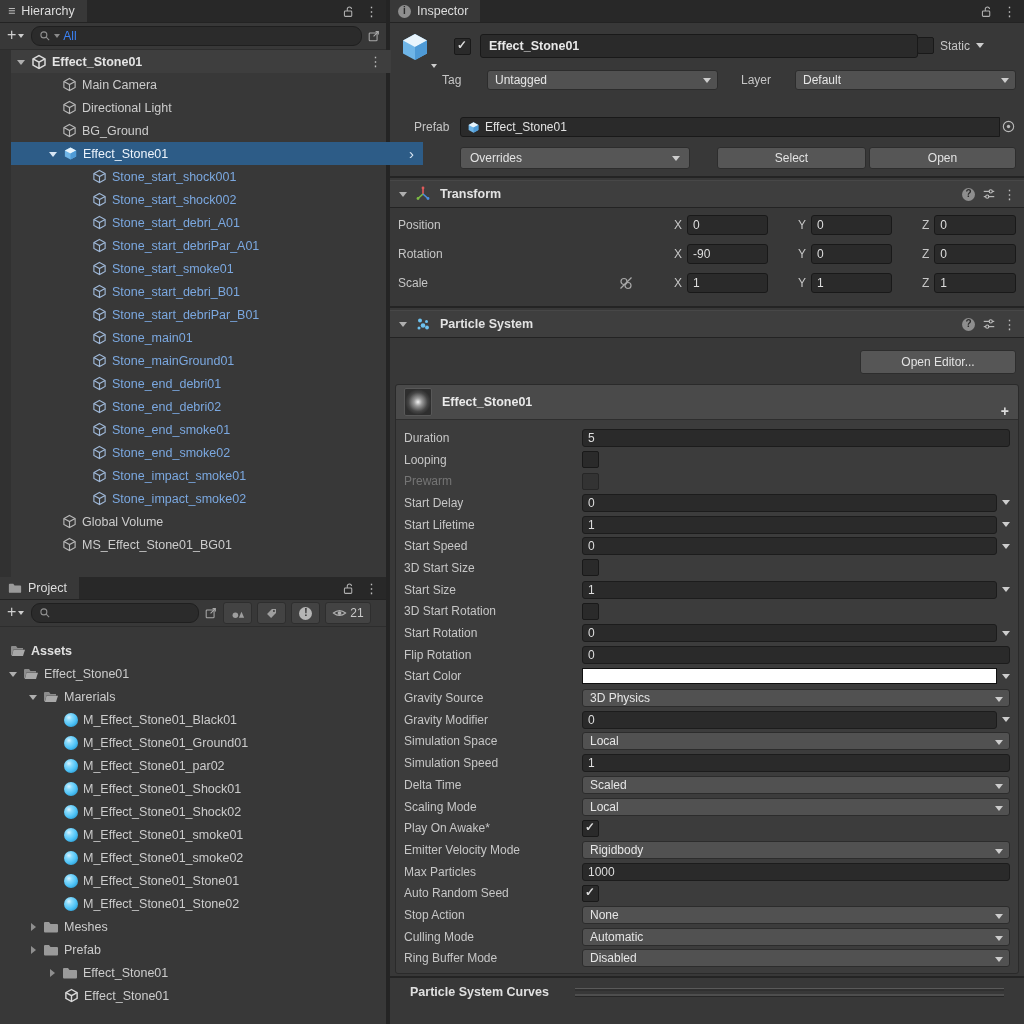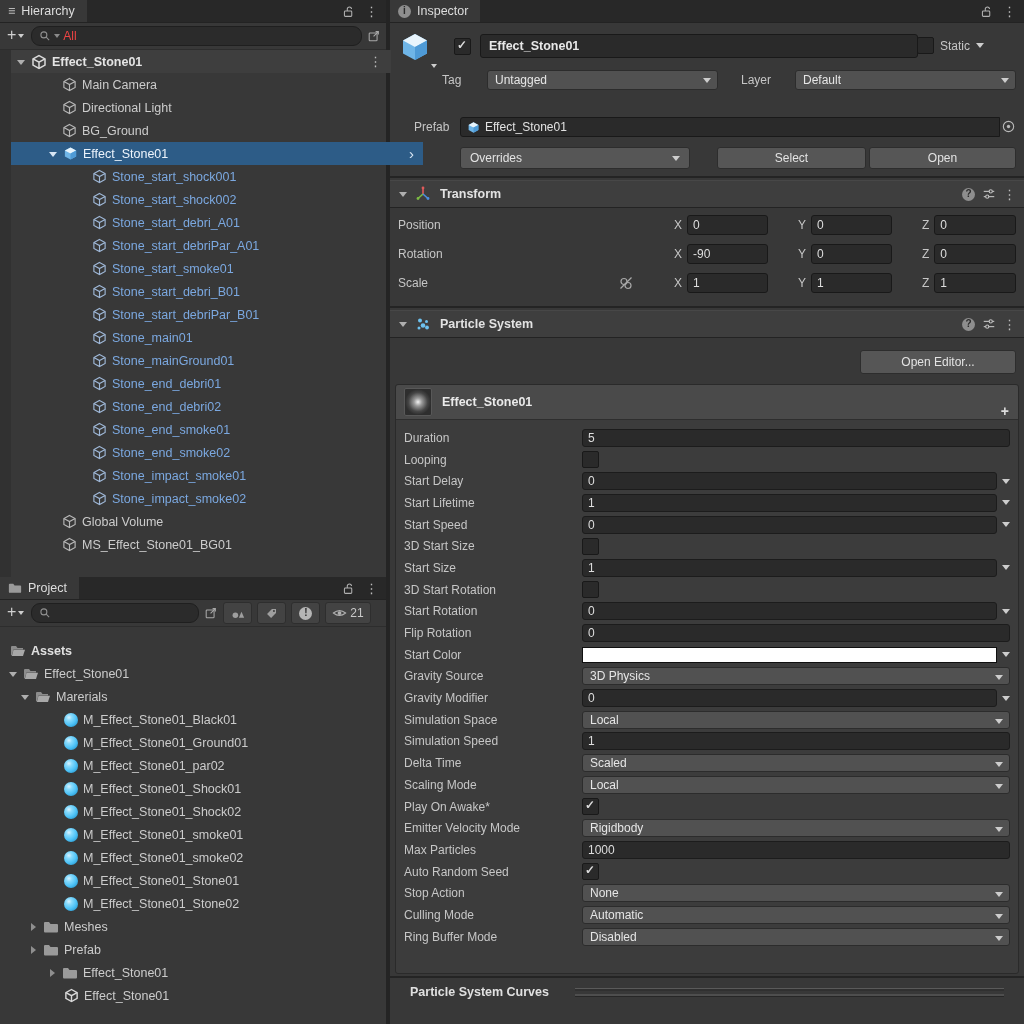--- a/index.html
+++ b/index.html
@@ -25,21 +25,21 @@
   .circ{width:13px;height:13px;border-radius:50%;background:#8E8E8E;color:#2B2B2B;display:flex;
         align-items:center;justify-content:center;font-size:10px;font-weight:bold;flex:none;line-height:1;}
   svg{display:block;}
   
   .left{position:absolute;left:0;top:0;width:386px;height:1024px;}
   .vdiv{position:absolute;left:386px;top:0;width:4px;height:1024px;background:#242424;}
   .toolbar{height:26px;display:flex;align-items:center;padding:0 5px;gap:5px;border-bottom:1px solid #2D2D2D;background:#383838;}
   .plusgrp{display:flex;align-items:center;gap:2px;padding:0 2px;}
   .plus{font-size:16px;color:#D0D0D0;line-height:1;margin-top:-2px;}
   .search{flex:1;height:18px;background:#2B2B2B;border:1px solid #1F1F1F;border-radius:9px;
-          display:flex;align-items:center;padding:0 7px;gap:3px;color:#ef4444;min-width:0;}
+          display:flex;align-items:center;padding:0 7px;gap:3px;color:#3b82f6;min-width:0;}
   .search .ph{overflow:hidden;white-space:nowrap;}
   .tbtn{width:27px;height:20px;background:#434343;border:1px solid #2E2E2E;border-radius:3px;
         display:flex;align-items:center;justify-content:center;flex:none;}
   .eyebtn{display:flex;align-items:center;gap:3px;padding:0 6px;height:20px;background:#434343;
           border:1px solid #2E2E2E;border-radius:3px;color:#C9C9C9;flex:none;}
   
   .row{height:23px;display:flex;align-items:center;gap:5px;font-size:12.5px;color:#CCCCCC;}
   .row .rlabel{white-space:nowrap;}
   .row .icon{flex:none;display:flex;align-items:center;justify-content:center;}
   .htree{position:relative;height:530px;}
@@ -440,21 +440,21 @@
         <div class="row" style="padding-left:8px">
           <span class="fd"></span>
           <span class="icon">
               <svg width="16" height="16" viewBox="0 0 16 16">
                 <path d="M1 4 q0-1 1-1 h4 l1.5 2 H13 v1.5 H3.5 L1.9 12.5 Q1 12.5 1 11.5 Z" fill="#8C8C8C"></path>
                 <path d="M3.5 6.8 H15 L13 13 H1.9 Z" fill="#A8A8A8"></path>
               </svg>
             </span>
           <span class="rlabel">Effect_Stone01</span>
         </div>
-        <div class="row" style="padding-left:20px">
+        <div class="row" style="padding-left:28px">
           <span class="fd"></span>
           <span class="icon">
               <svg width="16" height="16" viewBox="0 0 16 16">
                 <path d="M1 4 q0-1 1-1 h4 l1.5 2 H13 v1.5 H3.5 L1.9 12.5 Q1 12.5 1 11.5 Z" fill="#8C8C8C"></path>
                 <path d="M3.5 6.8 H15 L13 13 H1.9 Z" fill="#A8A8A8"></path>
               </svg>
             </span>
           <span class="rlabel">Marerials</span>
         </div>
         <div class="row" style="padding-left:64px">
@@ -758,20 +758,24 @@
             <span class="plabel">Duration</span>
             <div class="fld">
               <span>5</span>
             </div>
           </div>
         <div class="prow">
             <span class="plabel">Looping</span>
             <span class="chk"></span>
           </div>
         <div class="prow">
+            <span class="plabel dim">Prewarm</span>
+            <span class="chk dis"></span>
+          </div>
+        <div class="prow">
             <span class="plabel">Start Delay</span>
             <div class="curvectl">
               <div class="fld">
                 <span>0</span>
               </div>
               <span class="dar"></span>
             </div>
           </div>
         <div class="prow">
             <span class="plabel">Start Lifetime</span>

